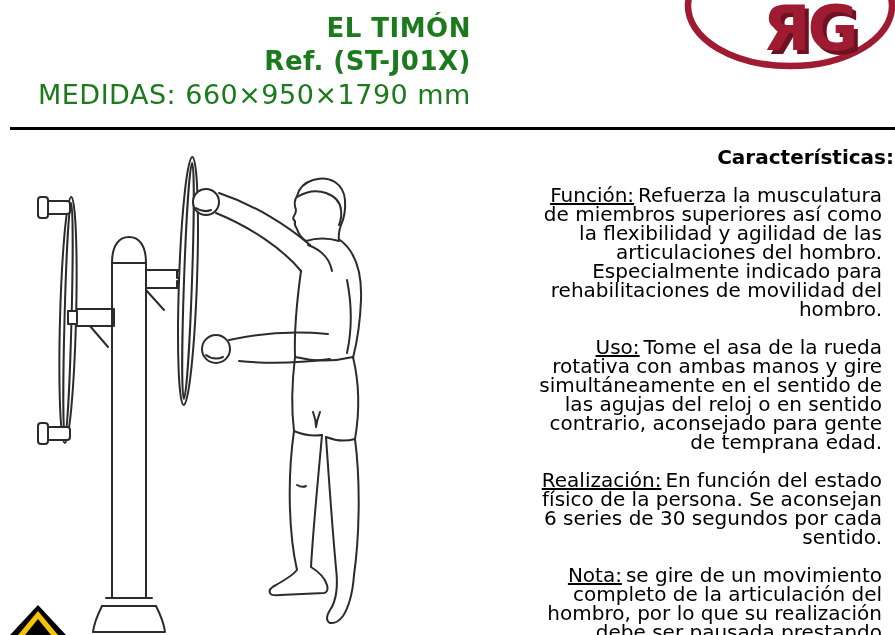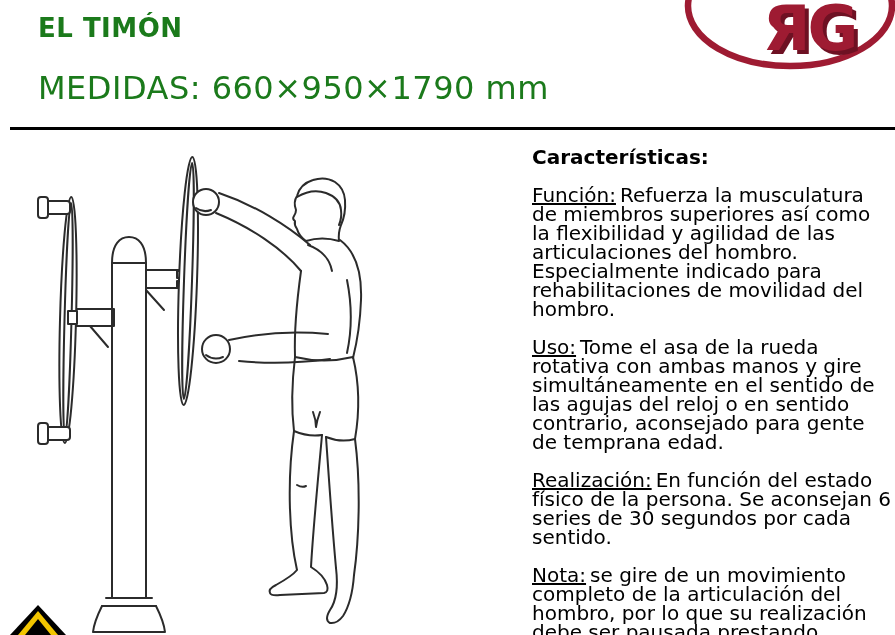--- a/index.html
+++ b/index.html
@@ -8,57 +8,58 @@
     --logoMaroonDark:#6e1123;
     --warnYellow:#f2c500;
     --ink:#000000;
     --sketch:#2b2b2b;
   }
   html,body{margin:0;padding:0;}
   body{
     width:895px;height:635px;overflow:hidden;background:#ffffff;
     font-family:"DejaVu Sans", sans-serif;
   }
-  .page{position:relative;width:895px;height:635px;background:#fff;}
+  .page{position:relative;width:895px;height:635px;background:#fff;text-align:right;}
 
   
   .title-block{position:absolute;left:38px;top:12px;color:var(--titleGreen);letter-spacing:0.5px;}
   .title-main,.title-ref{font-size:26px;font-weight:bold;line-height:33px;white-space:nowrap;}
-  .title-medidas{font-size:32px;font-weight:normal;line-height:33px;white-space:nowrap;margin-top:27px;}
+  .title-medidas{font-size:27px;font-weight:normal;line-height:33px;white-space:nowrap;}
   .rule{position:absolute;left:10px;top:127px;width:885px;height:3px;background:var(--ink);}
 
   
   .logo{position:absolute;left:673px;top:0;}
   .logo-ellipse{fill:none;stroke:var(--logoMaroon);stroke-width:6.5;}
   .logo-text-back{fill:var(--logoMaroonDark);font-weight:bold;font-size:62px;letter-spacing:-3px;font-family:"DejaVu Sans",sans-serif;}
   .logo-text{fill:var(--logoMaroon);font-weight:bold;font-size:62px;letter-spacing:-3px;font-family:"DejaVu Sans",sans-serif;}
 
   
   .drawing{position:absolute;left:10px;top:150px;}
   .ln{fill:none;stroke:var(--sketch);stroke-width:2;stroke-linecap:round;stroke-linejoin:round;}
   .fillw{fill:#ffffff;}
 
   
   .char-col{position:absolute;left:532px;top:148px;width:362px;color:#000;font-size:20px;line-height:19px;}
   .char-heading{font-weight:bold;margin:0 0 19px 0;}
-  .section{margin:0 0 19px 0;}
+  .section{margin:0 12px 19px 0;}
   .label{text-decoration:underline;margin-right:4px;}
 
   
   .warning{position:absolute;left:8px;top:603px;}
   .tri-outer{fill:var(--ink);}
   .tri-yellow{fill:var(--warnYellow);}
 </style>
 </head>
 <body>
 
 <div class="page">
 
   <div class="title-block">
     <div class="title-main">EL TIMÓN</div>
+    <div class="title-ref">Ref. (ST-J01X)</div>
     <div class="title-medidas">MEDIDAS: 660×950×1790 mm</div>
   </div>
 
   <svg class="logo" width="222" height="78" viewBox="0 0 222 78">
     <ellipse class="logo-ellipse" cx="117" cy="6" rx="102" ry="60"></ellipse>
     <text class="logo-text-back" x="140" y="54" text-anchor="middle">ЯG</text>
     <text class="logo-text" x="136" y="50" text-anchor="middle">ЯG</text>
   </svg>
 
   <div class="rule"></div>

